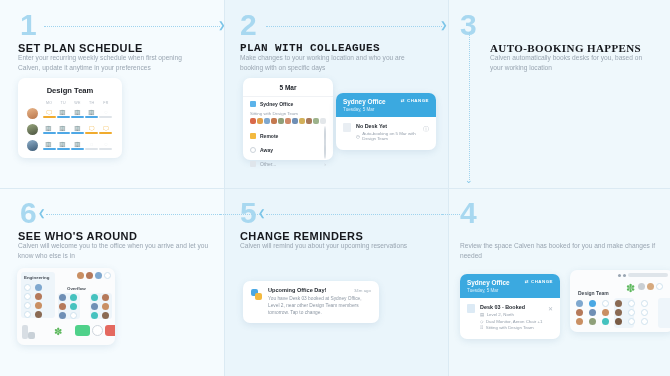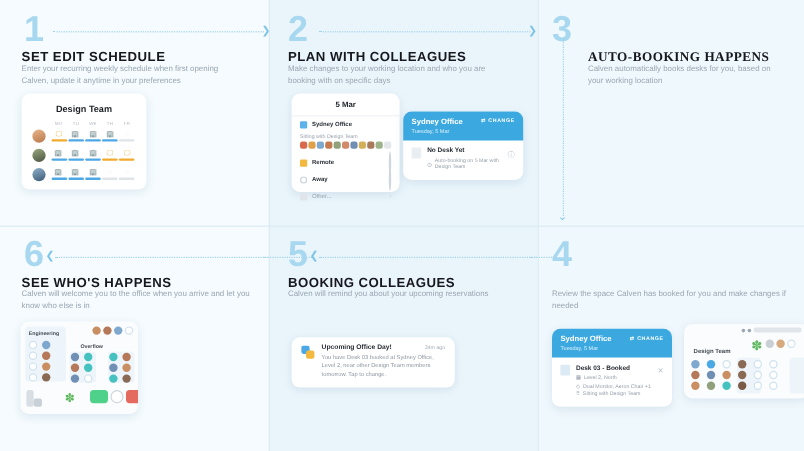--- a/index.html
+++ b/index.html
@@ -103,21 +103,21 @@
   .mapbtn { position:absolute; border-radius:3px; }
 </style>
 </head>
 <body>
 
 <div class="board">
 
   <div class="panel bg-a">
     <div class="stepnum" style="left:20px; top:10px;">1</div>
     <div class="dots-h" style="left:44px; top:26px; width:176px;"></div>
-    <div class="ptitle" style="left:18px; top:42px;">SET EDIT SCHEDULE</div>
+    <div class="ptitle" style="left:18px; top:42px;">SET PLAN SCHEDULE</div>
     <div class="pdesc" style="left:18px; top:53px;">Enter your recurring weekly schedule when first opening Calven, update it anytime in your preferences</div>
 
     <div class="card sched">
       <div class="sched-title">Design Team</div>
       <div class="sched-days">
         <span></span>
         <span>MO</span>
         <span>TU</span>
         <span>WE</span>
         <span>TH</span>
@@ -195,21 +195,21 @@
             <span class="ubar"></span>
           </span>
       </div>
     </div>
   </div>
 
   <div class="panel bg-b">
     <div class="arrow" style="left:-6px; top:21px;">❯</div>
     <div class="stepnum" style="left:16px; top:10px;">2</div>
     <div class="dots-h" style="left:42px; top:26px; width:176px;"></div>
-    <div class="ptitle" style="left:16px; top:42px;">PLAN WITH COLLEAGUES</div>
+    <div class="ptitle" style="left:16px; top:42px;font-family:Liberation Mono, monospace;">PLAN WITH COLLEAGUES</div>
     <div class="pdesc" style="left:16px; top:53px;">Make changes to your working location and who you are booking with on specific days</div>
 
     <div class="card listcard" style="left:19px; top:78px;">
       <div class="lc-head">5 Mar</div>
 
       <div class="lc-row">
         <span class="lc-ico" style="background:#5cb3ea;border-radius:1px;"></span>
         <span class="lc-lab">Sydney Office</span>
         <span class="lc-right"><span class="radio on"></span></span>
       </div>
@@ -279,21 +279,21 @@
     <div class="arrow" style="left:17px; top:176px;">⌄</div>
     <div class="ptitle" style="left:42px; top:42px;font-family:Liberation Serif, serif;">AUTO-BOOKING HAPPENS</div>
     <div class="pdesc" style="left:42px; top:53px; width:160px;">Calven automatically books desks for you, based on your working location</div>
 
   </div>
 
   <div class="panel bg-a">
     <div class="stepnum" style="left:20px; top:10px;">6</div>
     <div class="arrow" style="left:38px; top:21px;">❮</div>
     <div class="dots-h" style="left:46px; top:26px; width:178px;"></div>
-    <div class="ptitle" style="left:18px; top:42px;">SEE WHO'S HAPPENS</div>
+    <div class="ptitle" style="left:18px; top:42px;">SEE WHO'S AROUND</div>
     <div class="pdesc" style="left:18px; top:53px; width:196px;">Calven will welcome you to the office when you arrive and let you know who else is in</div>
 
     <div class="map" style="left:17px; top:80px; width:98px; height:77px;">
       <div class="zone" style="left:4px; top:4px; width:34px; height:46px;"></div>
       <div class="zlab" style="left:7px; top:7px;">Engineering</div>
       <div style="position:absolute; left:7px; top:16px; display:grid; grid-template-columns:repeat(2,9px); gap:2px 2px;">
         <span class="seat"></span>
           <span class="seat f" style="background:#7fa8cf"></span>
         <span class="seat"></span>
           <span class="seat f" style="background:#b5795a"></span>
@@ -338,21 +338,21 @@
       <div class="mapbtn" style="left:88px; top:57px; width:15px; height:11px; background:#e4695f;"></div>
     </div>
 
   </div>
 
   <div class="panel bg-b">
     <div class="dots-h" style="left:-4px; top:26px; width:42px;"></div>
     <div class="stepnum" style="left:16px; top:10px;">5</div>
     <div class="arrow" style="left:34px; top:21px;">❮</div>
     <div class="dots-h" style="left:42px; top:26px; width:182px;"></div>
-    <div class="ptitle" style="left:16px; top:42px;">BOOKING COLLEAGUES</div>
+    <div class="ptitle" style="left:16px; top:42px;">CHANGE REMINDERS</div>
     <div class="pdesc" style="left:16px; top:53px;">Calven will remind you about your upcoming reservations</div>
 
     <div class="card" style="left:19px; top:93px; width:136px;">
       <div class="notif">
         <span class="notif-ico">
           <svg width="12" height="12" viewBox="0 0 12 12">
             <rect x="0" y="0" width="7" height="7" rx="2" fill="#4aa8e4"></rect>
             <rect x="4" y="4" width="7" height="7" rx="2" fill="#f3b93f"></rect>
           </svg>
         </span>

